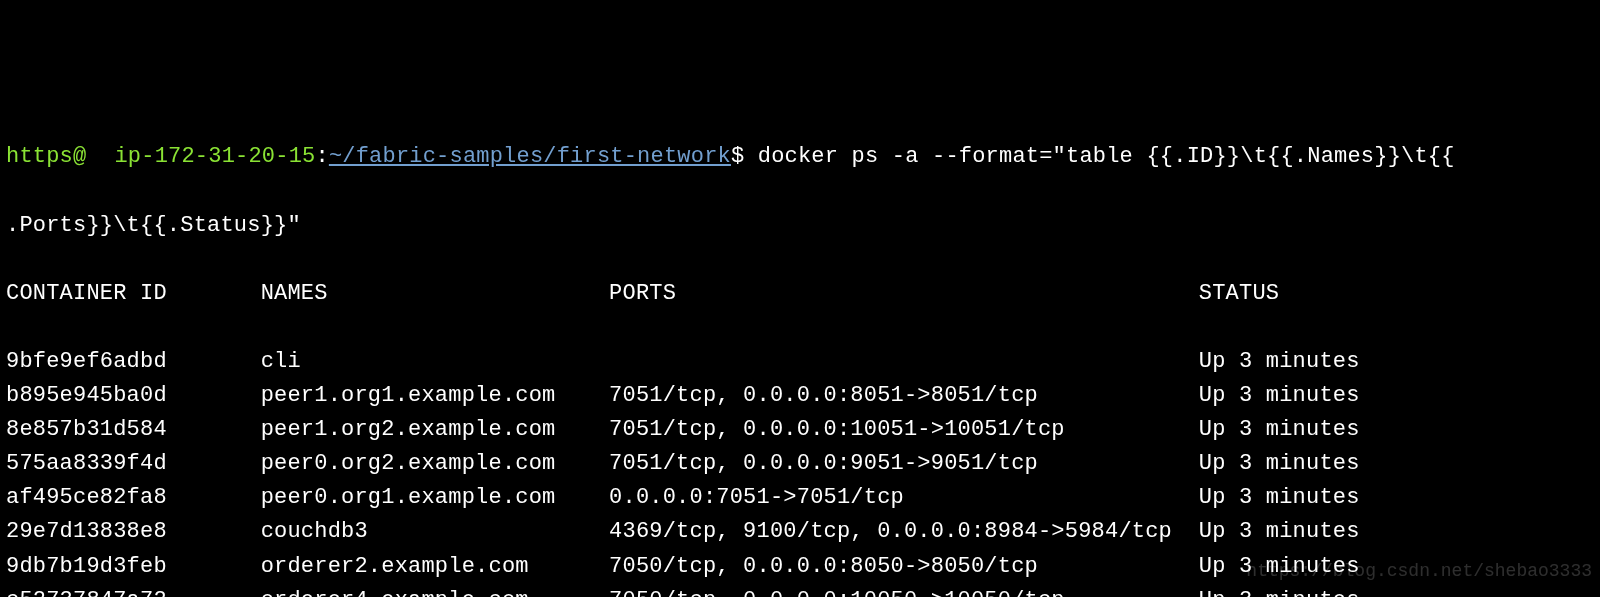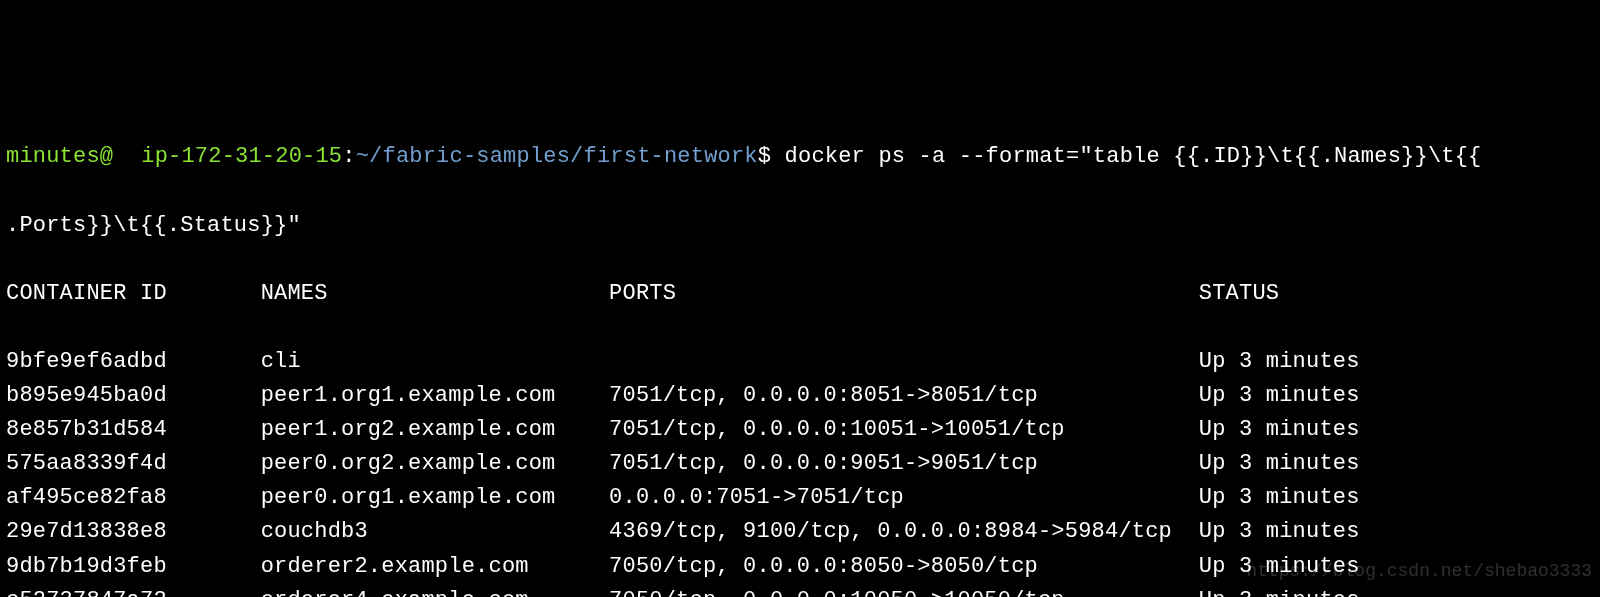--- a/index.html
+++ b/index.html
@@ -14,38 +14,38 @@
       height: 597px;
       overflow: hidden;
       white-space: pre;
       letter-spacing: 0.2px;
       position: relative;
     }
     .prompt-user { color: #8ae234; }
     .prompt-host { color: #8ae234; margin-left: 28px; }
     .prompt-at { color: #8ae234; }
     .prompt-colon { color: #fff; }
-    .prompt-path { color: #729fcf; }
+    .prompt-path { color: #729fcf; text-decoration: underline; }
     .prompt-dollar { color: #fff; }
     .cmd { color: #fff; }
     .row { white-space: pre; }
     .watermark {
       position: absolute;
       right: 8px;
       bottom: 11px;
       color: rgba(255,255,255,0.18);
       font-size: 18px;
       letter-spacing: 0;
     }
   </style>
 </head>
 <body>
 
 
 
-<div id="line1"><span class="prompt-user">minutes</span><span class="prompt-at">@</span><span class="prompt-host">ip-172-31-20-15</span><span class="prompt-colon">:</span><span class="prompt-path">~/fabric-samples/first-network</span><span class="prompt-dollar">$</span><span class="cmd"> docker ps -a --format="table {{.ID}}\t{{.Names}}\t{{</span></div>
+<div id="line1"><span class="prompt-user">https</span><span class="prompt-at">@</span><span class="prompt-host">ip-172-31-20-15</span><span class="prompt-colon">:</span><span class="prompt-path">~/fabric-samples/first-network</span><span class="prompt-dollar">$</span><span class="cmd"> docker ps -a --format="table {{.ID}}\t{{.Names}}\t{{</span></div>
 <div id="line2" class="cmd">.Ports}}\t{{.Status}}"</div>
 <div id="header-row" class="row">CONTAINER ID       NAMES                     PORTS                                       STATUS</div>
 <div id="rows"><div class="row">9bfe9ef6adbd       cli                                                                   Up 3 minutes</div><div class="row">b895e945ba0d       peer1.org1.example.com    7051/tcp, 0.0.0.0:8051-&gt;8051/tcp            Up 3 minutes</div><div class="row">8e857b31d584       peer1.org2.example.com    7051/tcp, 0.0.0.0:10051-&gt;10051/tcp          Up 3 minutes</div><div class="row">575aa8339f4d       peer0.org2.example.com    7051/tcp, 0.0.0.0:9051-&gt;9051/tcp            Up 3 minutes</div><div class="row">af495ce82fa8       peer0.org1.example.com    0.0.0.0:7051-&gt;7051/tcp                      Up 3 minutes</div><div class="row">29e7d13838e8       couchdb3                  4369/tcp, 9100/tcp, 0.0.0.0:8984-&gt;5984/tcp  Up 3 minutes</div><div class="row">9db7b19d3feb       orderer2.example.com      7050/tcp, 0.0.0.0:8050-&gt;8050/tcp            Up 3 minutes</div><div class="row">c52737847a72       orderer4.example.com      7050/tcp, 0.0.0.0:10050-&gt;10050/tcp          Up 3 minutes</div></div>
 <div class="watermark">https://blog.csdn.net/shebao3333</div>
 
 
 
 
 </body></html>

